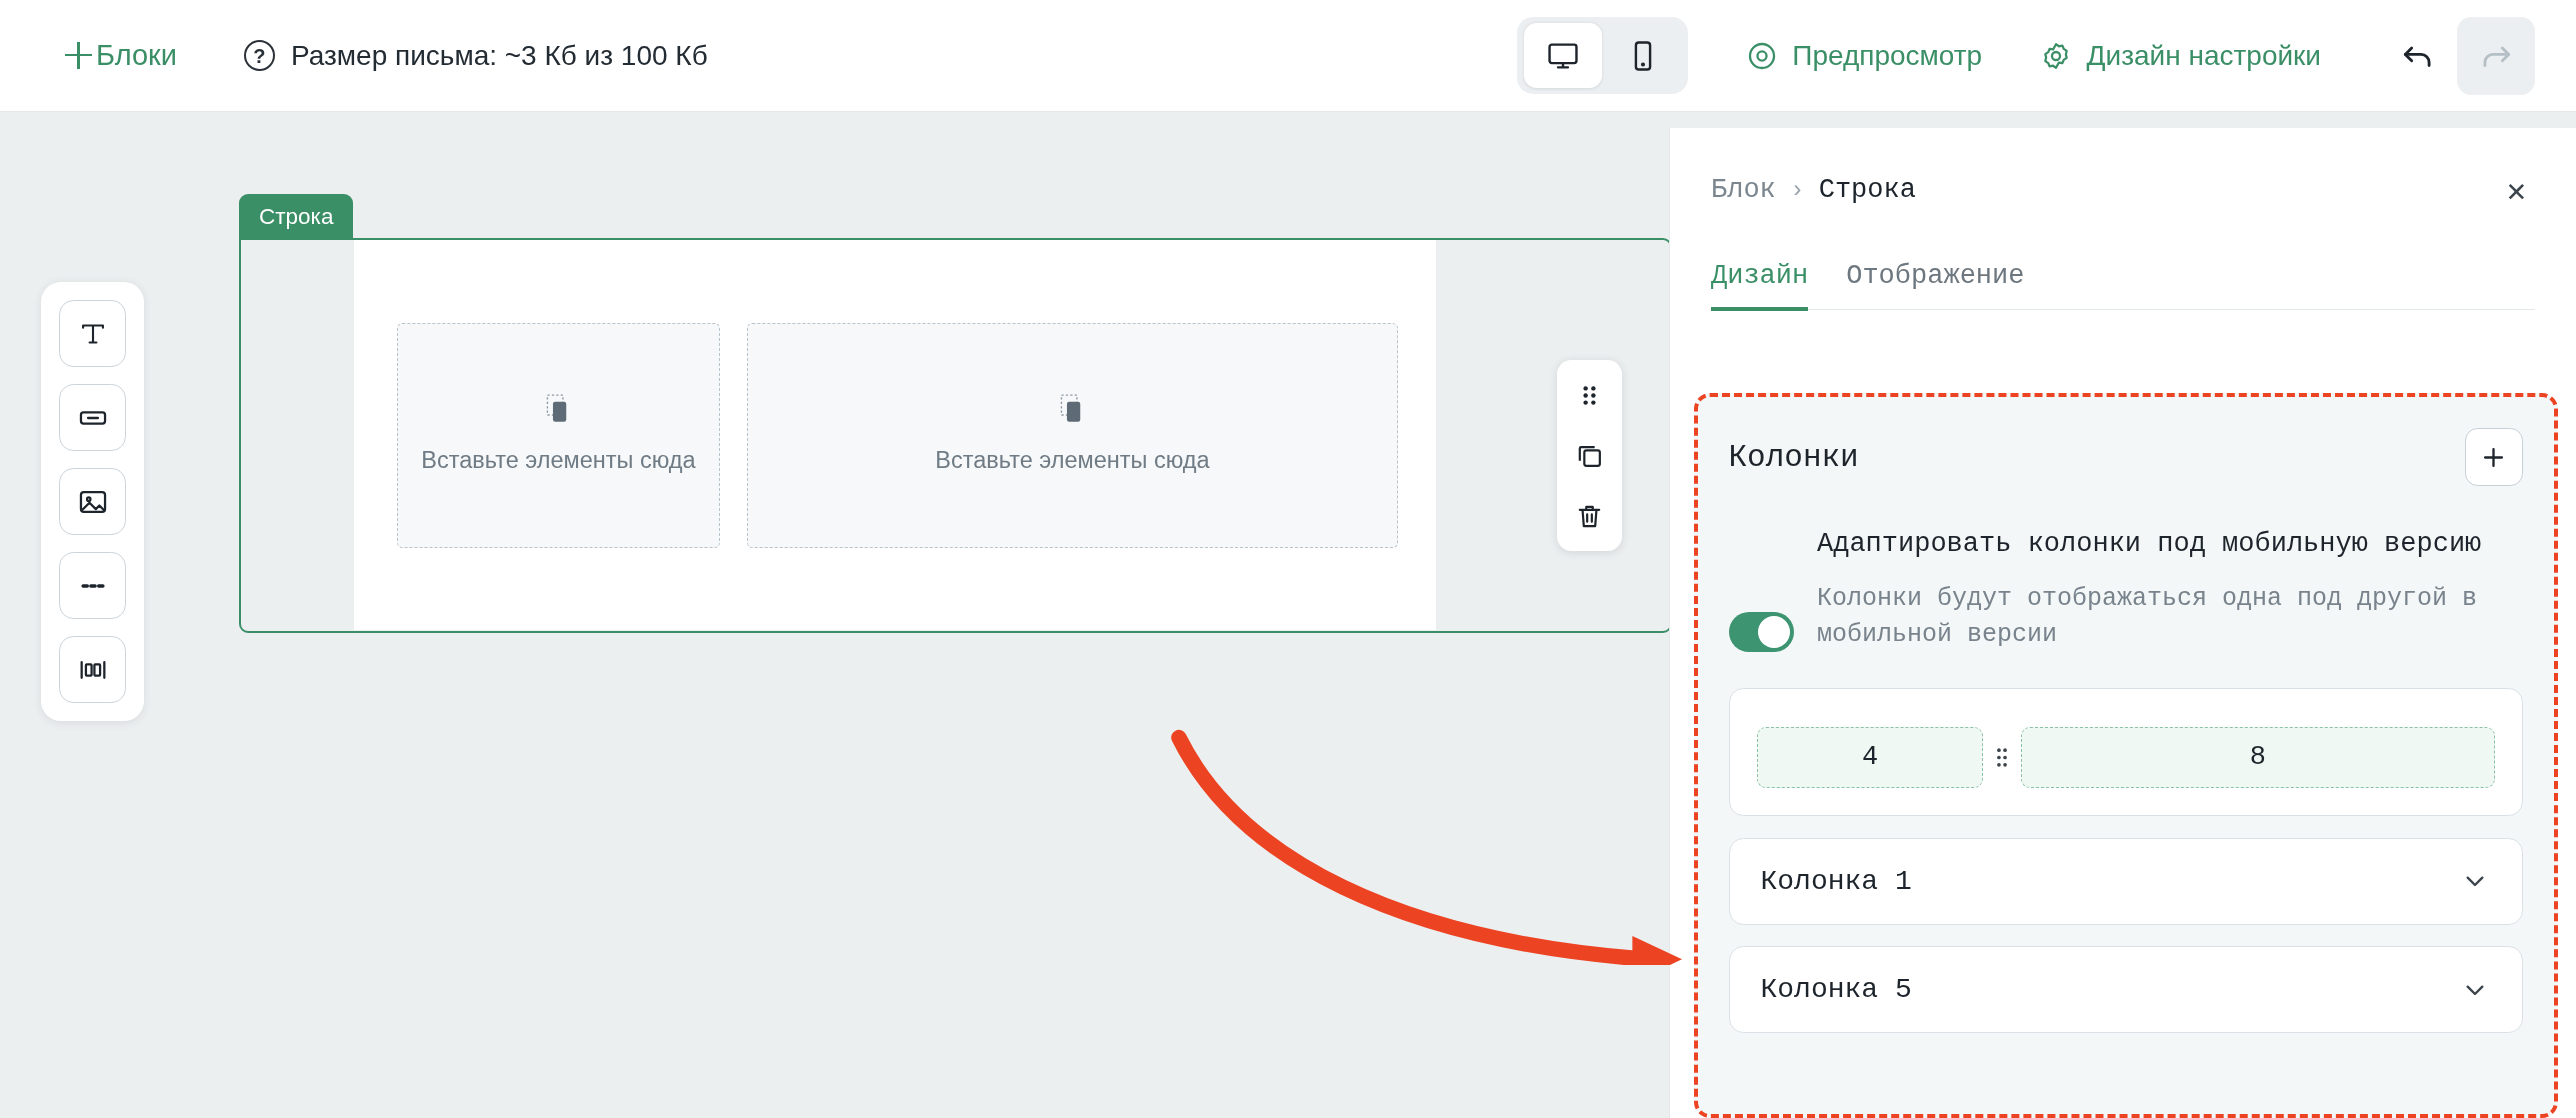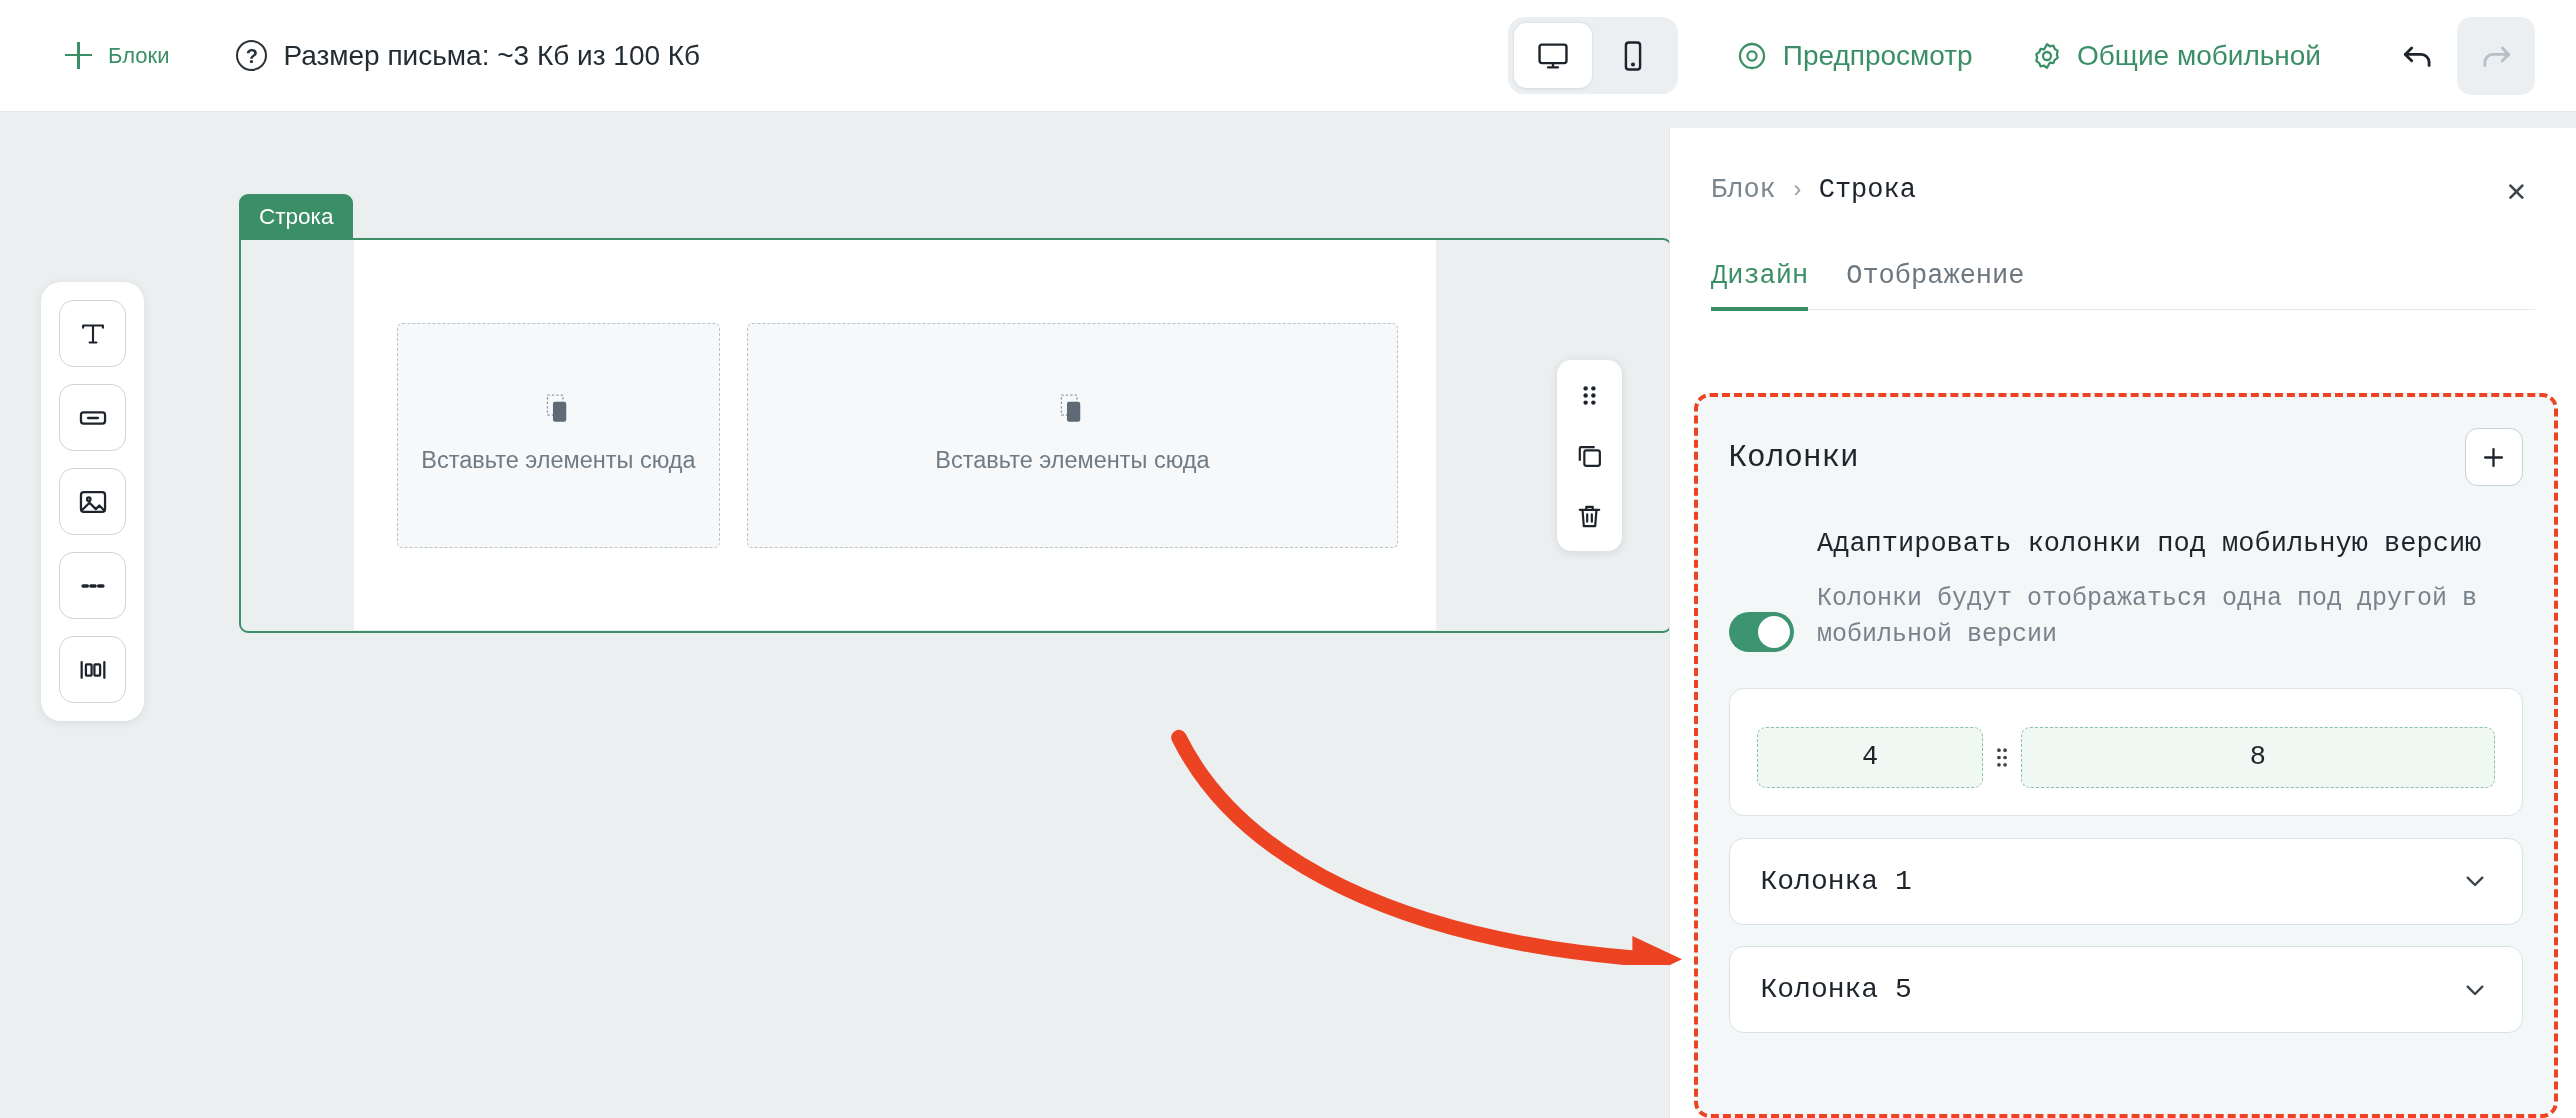--- a/index.html
+++ b/index.html
@@ -12,22 +12,22 @@
   .app { position: relative; width: 2576px; height: 1118px; background: #eceff0; }
 
   
   .topbar {
     position: absolute; top: 0; left: 0; width: 2576px; height: 112px;
     background: #ffffff; display: flex; align-items: center;
     border-bottom: 0.9px solid #e4e8ea;
   }
   .tb-left { display: flex; align-items: center; padding-left: 65px; gap: 67px; }
   .blocks-btn {
-    display: flex; align-items: center; gap: 16px;
-    color: #3b8f67; font-size: 22px; cursor: pointer; background: none; border: none;
+    display: flex; align-items: center; gap: 4px;
+    color: #3b8f67; font-size: 29px; cursor: pointer; background: none; border: none;
     font-family: "Liberation Sans", sans-serif;
   }
   .plus-glyph { position: relative; width: 27px; height: 27px; display:inline-block; }
   .plus-glyph::before, .plus-glyph::after {
     content:""; position:absolute; background:#3b8f67;
   }
   .plus-glyph::before { left:0; top:11.7px; width:27px; height:2.7px; }
   .plus-glyph::after { top:0; left:12px; height:27px; width:2.7px; }
 
   .size-info { display: flex; align-items: center; gap: 16px; color: #232b33; font-size: 28px; }
@@ -217,21 +217,21 @@
             <circle cx="12" cy="12" r="3.4"></circle>
         </svg>
         <span>Предпросмотр</span>
       </button>
 
       <button class="tb-action">
         <svg width="32" height="32" viewBox="0 0 24 24" fill="none" stroke="#3b8f67" stroke-width="1.7" stroke-linejoin="round">
           <path d="M12 3.2l2.2 1.5 2.6-.4 1 2.4 2.2 1.5-.6 2.6.6 2.6-2.2 1.5-1 2.4-2.6-.4L12 20.8l-2.2-1.5-2.6.4-1-2.4-2.2-1.5.6-2.6-.6-2.6 2.2-1.5 1-2.4 2.6.4z"></path>
           <circle cx="12" cy="12" r="3"></circle>
         </svg>
-        <span>Общие мобильной</span>
+        <span>Дизайн настройки</span>
       </button>
 
       <button class="icon-btn">
         <svg width="38" height="38" viewBox="0 0 24 24" fill="none" stroke="#1d242b" stroke-width="1.8" stroke-linecap="round" stroke-linejoin="round">
           <path d="M8 7L4 11l4 4"></path>
             <path d="M4 11h10a5 5 0 0 1 5 5v2"></path>
         </svg>
       </button>
 
       <button class="icon-btn disabled">

